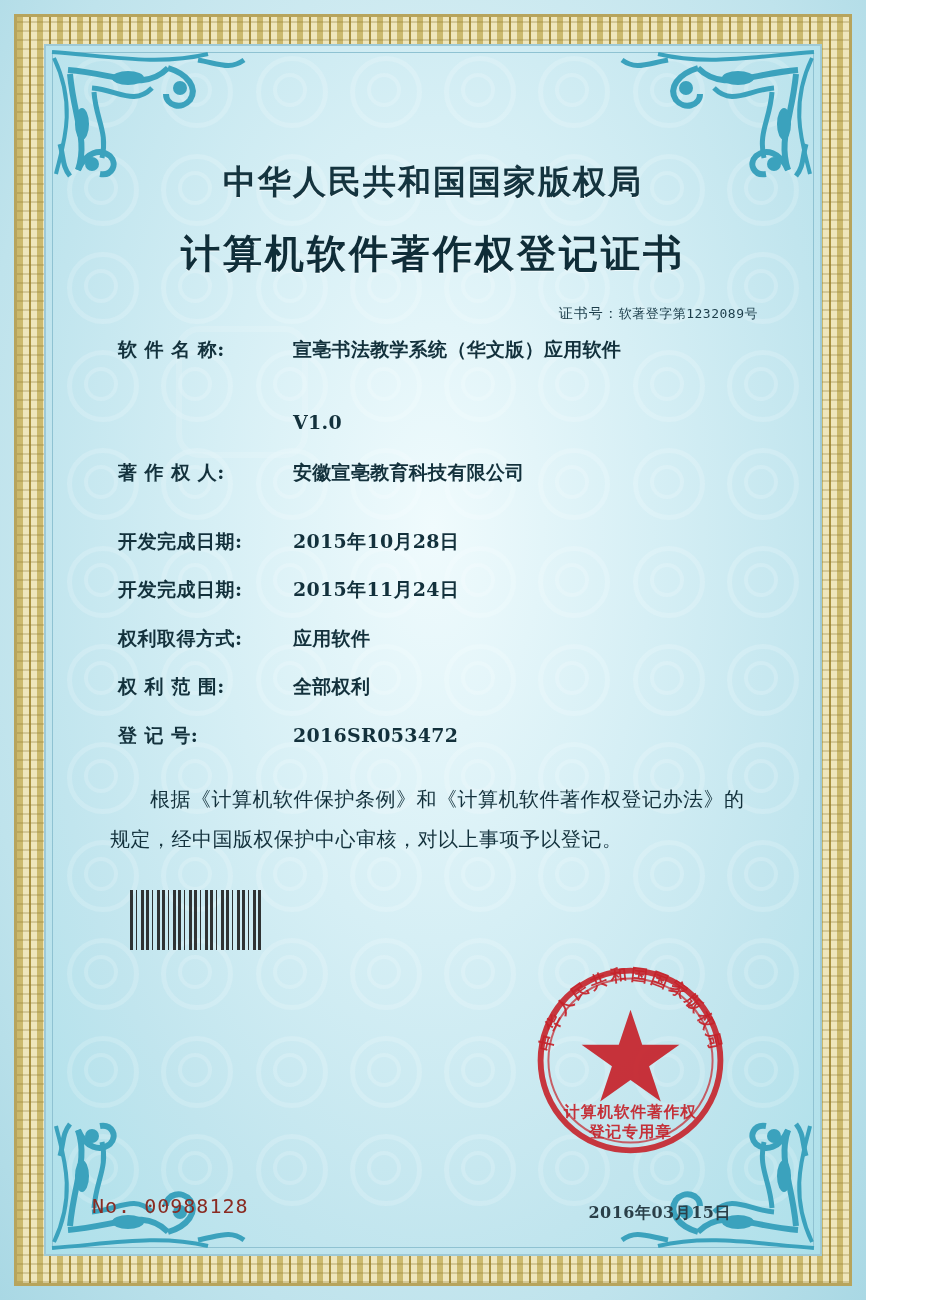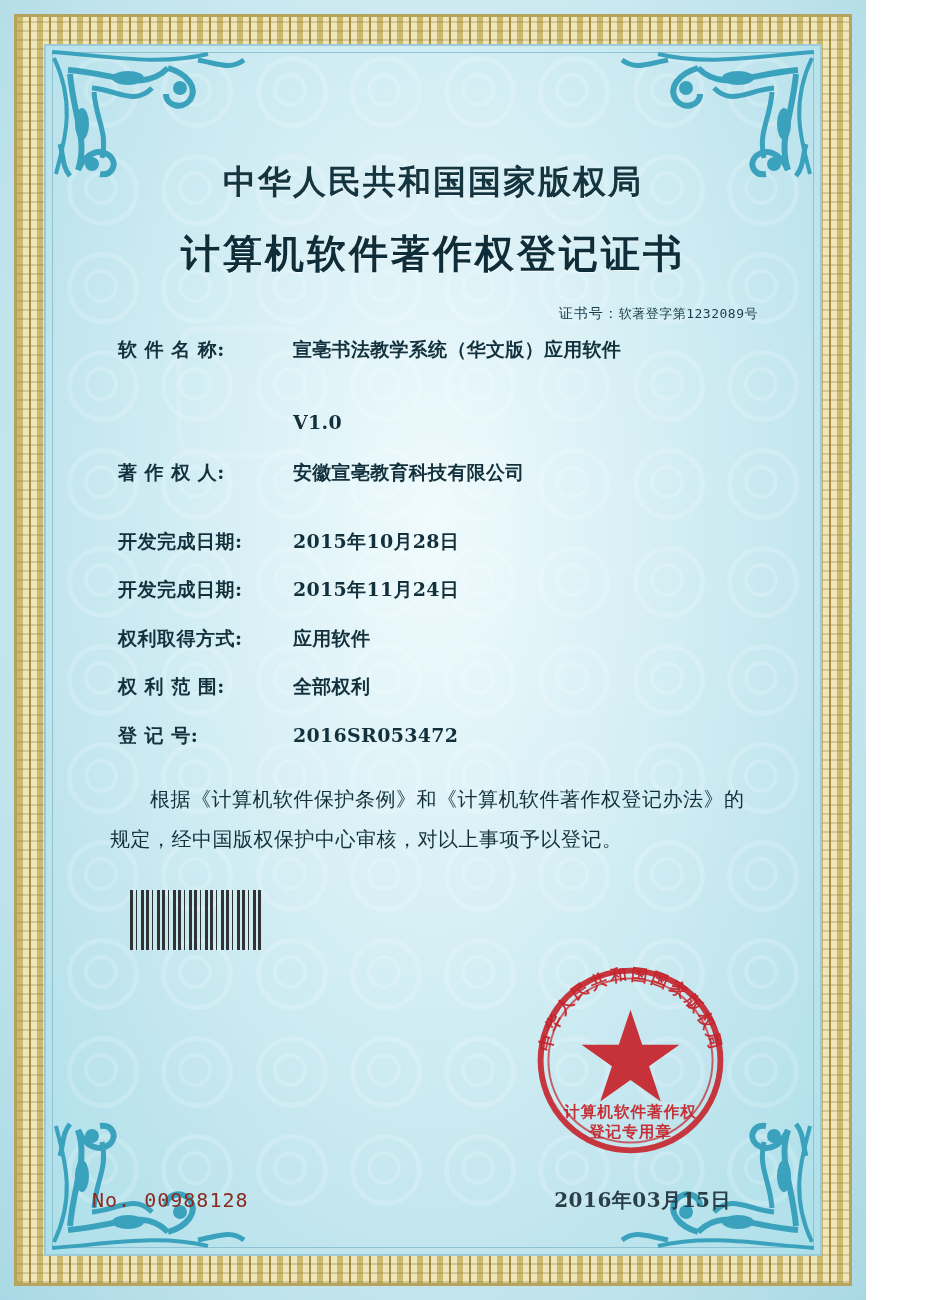--- a/index.html
+++ b/index.html
@@ -224,32 +224,32 @@
     width: 215px;
     height: 215px;
     pointer-events: none;
   }
   .seal svg { width: 100%; height: 100%; }
 
   
   .footer-no {
     position: absolute;
     left: 92px;
-    bottom: 88px;
+    bottom: 82px;
     font-family: "DejaVu Sans Mono", monospace;
     font-size: 20px;
     color: #8a2b22;
     letter-spacing: 1px;
   }
   .footer-date {
     position: absolute;
     right: 135px;
-    bottom: 86px;
-    font-family: "DejaVu Serif", serif;
-    font-size: 20px;
+    bottom: 76px;
+    font-family: "DejaVu Serif", serif;
+    font-size: 16px;
     font-weight: bold;
     color: #2a3f48;
     letter-spacing: 0.5px;
   }
 </style>
 </head>
 <body>
 
 <div id="certificate">
 

